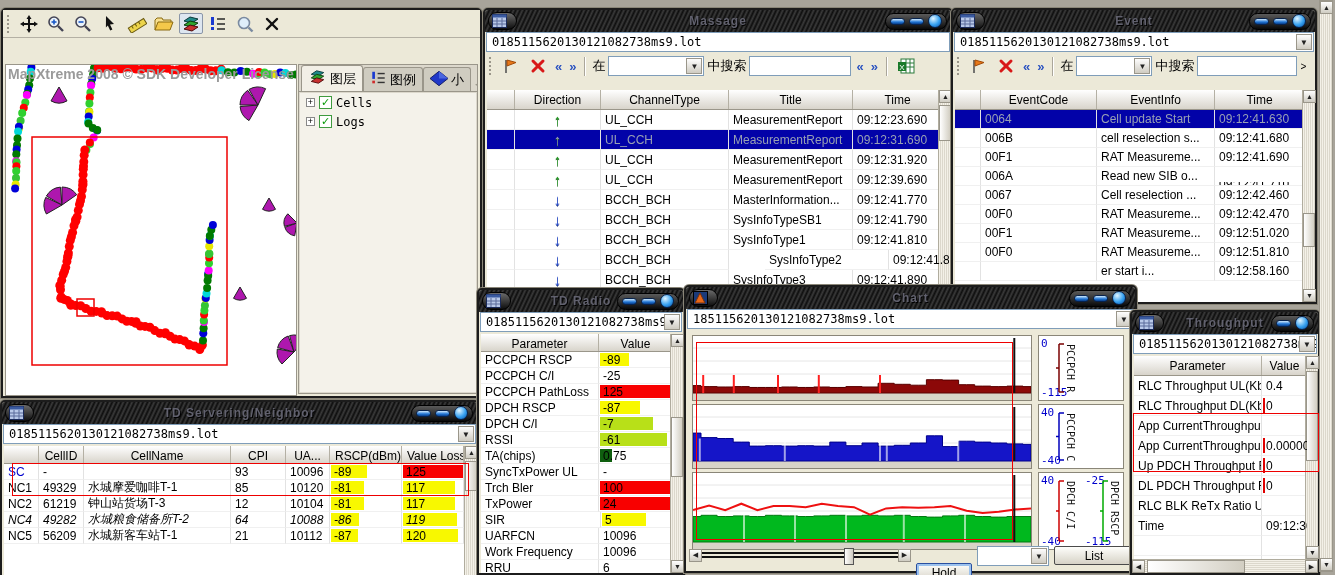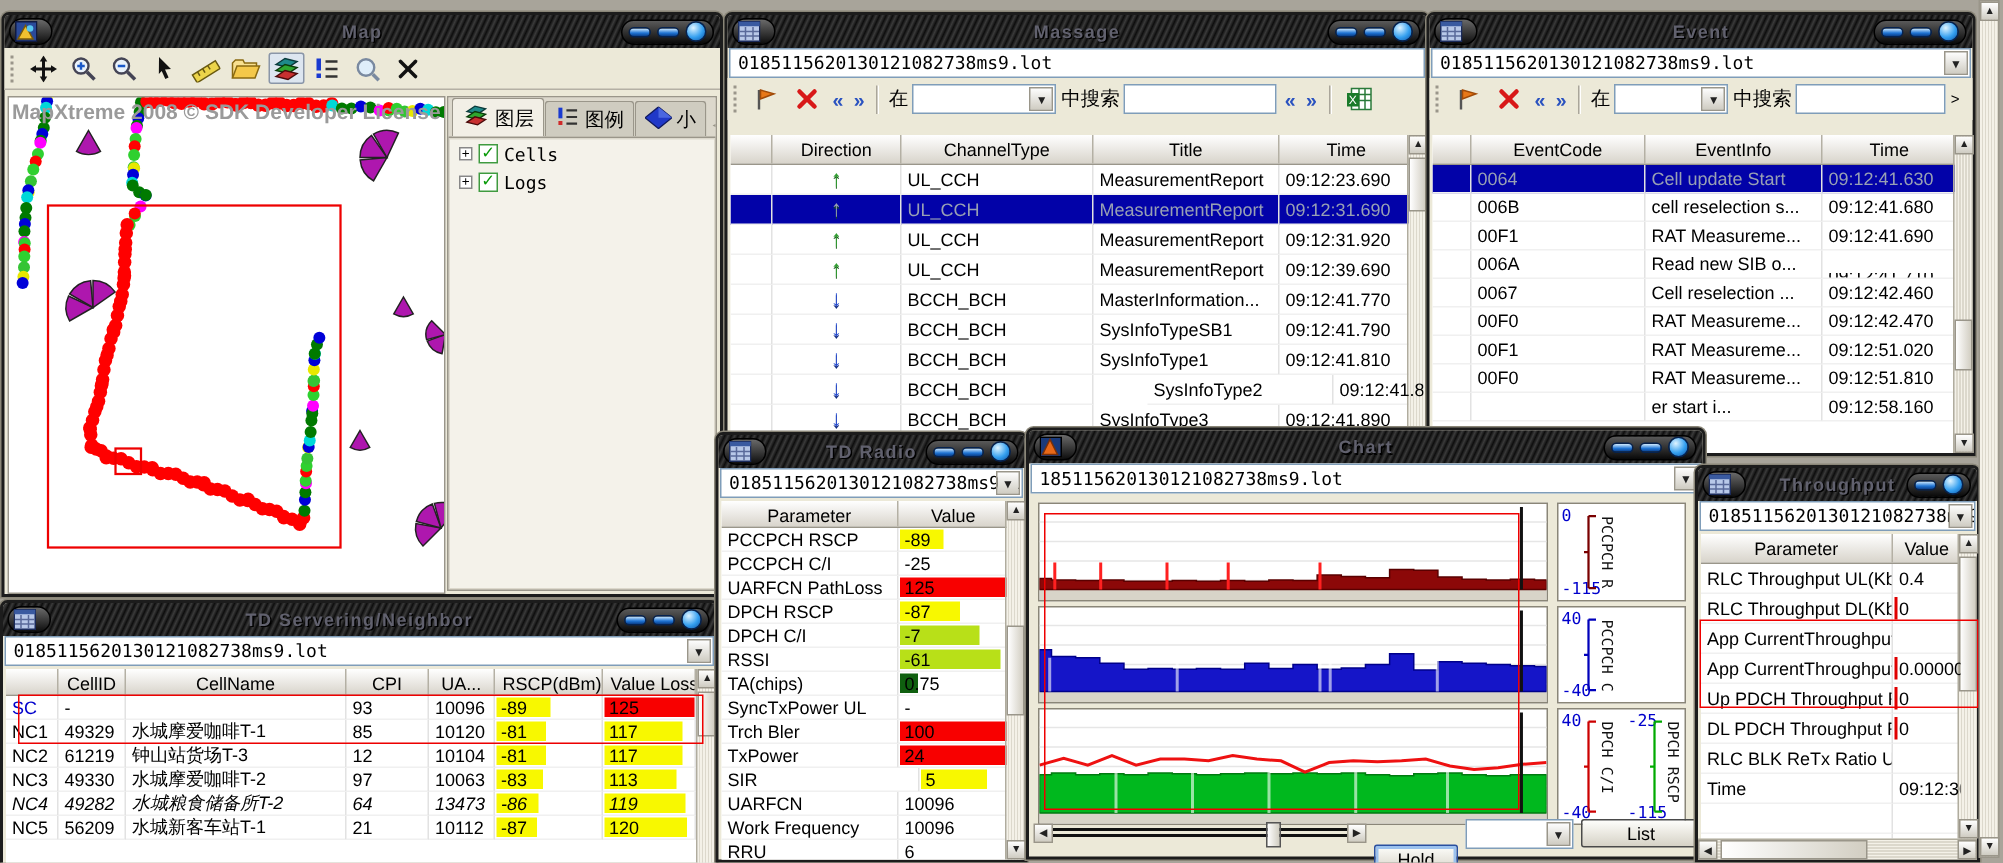--- a/index.html
+++ b/index.html
@@ -60,37 +60,20 @@
 .panel{position:absolute;border:1px solid #8a8678;background:#fff;}
 .mdi-scroll{position:absolute;top:0;height:572px;width:14px;background:repeating-linear-gradient(90deg,#f4f1e8 0 1px,#dcd8cc 1px 2px);border:1px solid #9a968a;display:flex;flex-direction:column;z-index:60;}
 .slider{position:absolute;display:flex;align-items:center;height:16px;}
 .sl-track{flex:1;height:6px;border-top:2px solid #111;border-bottom:2px solid #111;position:relative;}
 .sl-thumb{position:absolute;top:-6px;width:10px;height:17px;background:linear-gradient(90deg,#fff,#cfccc0);border:1px solid #555;}
 </style>
 </head>
 <body>
 
 <div class="window" id="win-map" style="left:1px;top:8px;width:481px;height:390px;z-index:1;">
-  <div class="titlebar">
-    <div class="cap-l">
-        <span class="win-ico">
-          <svg width="15" height="14" viewBox="0 0 15 14">
-            <rect x="0.5" y="0.5" width="14" height="13" fill="#2a4a9a" stroke="#101a40"></rect>
-            <polygon points="2,12 7,3 12,12" fill="#f0c030" stroke="#7a5a08"></polygon>
-            <circle cx="10" cy="5" r="2.2" fill="#58c8f0"></circle>
-          </svg>
-        </span>
-      </div>
-    <div class="title">Map</div>
-    <div class="cap-r">
-      <span class="pill"></span>
-      <span class="pill"></span>
-      <span class="sphere"></span>
-    </div>
-  </div>
   <div class="toolbar" id="map-toolbar" style="border-bottom:1px solid #b4b0a4;">
       <span class="grip"></span>
       <span class="tool">
         <svg width="18" height="18" viewBox="0 0 18 18">
           <g stroke="#111" stroke-width="2">
             <line x1="9" y1="3" x2="9" y2="15"></line>
             <line x1="3" y1="9" x2="15" y2="9"></line>
           </g>
           <g fill="#111">
             <polygon points="9,0 6.5,4 11.5,4"></polygon>
@@ -926,60 +909,35 @@
         </div>
         <div class="tdc" style="width: 72px;">
           <div class="bar" style="width: 46%; background: rgb(248, 248, 0);"></div>
           <span>-81</span>
         </div>
         <div class="tdc" style="width: 62px;">
           <div class="bar" style="width: 85%; background: rgb(248, 248, 0);"></div>
           <span>117</span>
         </div>
       </div>
-      <div class="trow" style="height: 16px;">
-        <div class="tdc" style="width: 35px;">
-          <span>NC3</span>
-        </div>
-        <div class="tdc" style="width: 45px;">
-          <span>49330</span>
-        </div>
-        <div class="tdc" style="width: 147px;">
-          <span>水城摩爱咖啡T-2</span>
-        </div>
-        <div class="tdc" style="width: 55px;">
-          <span>97</span>
-        </div>
-        <div class="tdc" style="width: 44px;">
-          <span>10063</span>
-        </div>
-        <div class="tdc" style="width: 72px;">
-          <div class="bar" style="width: 44%; background: rgb(248, 248, 0);"></div>
-          <span>-83</span>
-        </div>
-        <div class="tdc" style="width: 62px;">
-          <div class="bar" style="width: 78%; background: rgb(248, 248, 0);"></div>
-          <span>113</span>
-        </div>
-      </div>
       <div class="trow" style="height: 16px; font-style: italic;">
         <div class="tdc" style="width: 35px;">
           <span>NC4</span>
         </div>
         <div class="tdc" style="width: 45px;">
           <span>49282</span>
         </div>
         <div class="tdc" style="width: 147px;">
           <span>水城粮食储备所T-2</span>
         </div>
         <div class="tdc" style="width: 55px;">
           <span>64</span>
         </div>
         <div class="tdc" style="width: 44px;">
-          <span>13473</span>
+          <span>10088</span>
         </div>
         <div class="tdc" style="width: 72px;">
           <div class="bar" style="width: 40%; background: rgb(248, 248, 0);"></div>
           <span>-86</span>
         </div>
         <div class="tdc" style="width: 62px;">
           <div class="bar" style="width: 88%; background: rgb(248, 248, 0);"></div>
           <span>119</span>
         </div>
       </div>
@@ -1060,21 +1018,21 @@
       <div class="trow" style="height: 16px;">
         <div class="tdc" style="width: 118px;">
           <span>PCCPCH C/I</span>
         </div>
         <div class="tdc" style="width: 74px;">
           <span>-25</span>
         </div>
       </div>
       <div class="trow" style="height: 16px;">
         <div class="tdc" style="width: 118px;">
-          <span>UARFCN PathLoss</span>
+          <span>PCCPCH PathLoss</span>
         </div>
         <div class="tdc" style="width: 74px;">
           <div class="bar" style="width: 100%; background: rgb(248, 0, 0);"></div>
           <span>125</span>
         </div>
       </div>
       <div class="trow" style="height: 16px;">
         <div class="tdc" style="width: 118px;">
           <span>DPCH RSCP</span>
         </div>
@@ -1130,21 +1088,21 @@
       <div class="trow" style="height: 16px;">
         <div class="tdc" style="width: 118px;">
           <span>TxPower</span>
         </div>
         <div class="tdc" style="width: 74px;">
           <div class="bar" style="width: 100%; background: rgb(248, 0, 0);"></div>
           <span>24</span>
         </div>
       </div>
       <div class="trow" style="height: 16px;">
-        <div class="tdc" style="width: 132px;">
+        <div class="tdc" style="width: 120px;">
           <span>SIR</span>
         </div>
         <div class="tdc" style="width: 74px;">
           <div class="bar" style="width: 60%; background: rgb(248, 248, 0);"></div>
           <span>5</span>
         </div>
       </div>
       <div class="trow" style="height: 16px;">
         <div class="tdc" style="width: 118px;">
           <span>UARFCN</span>

